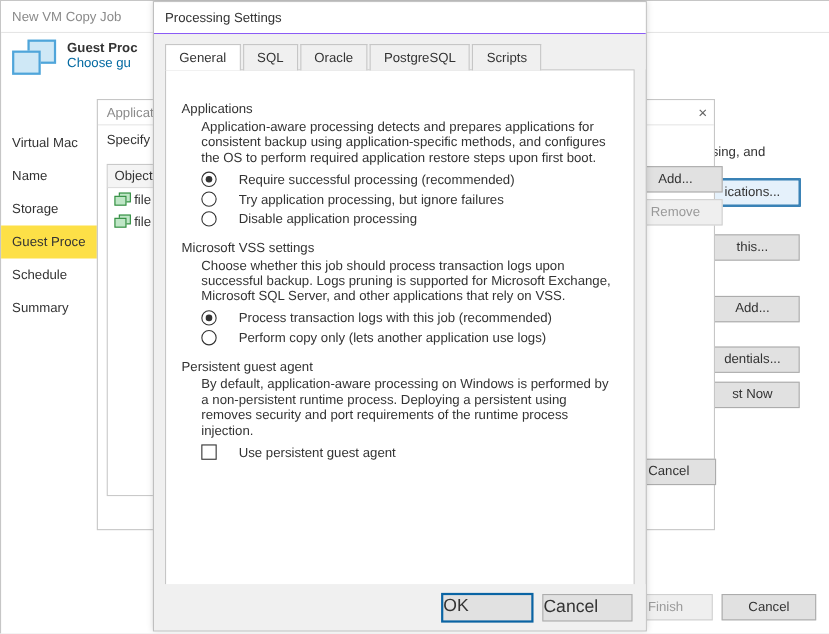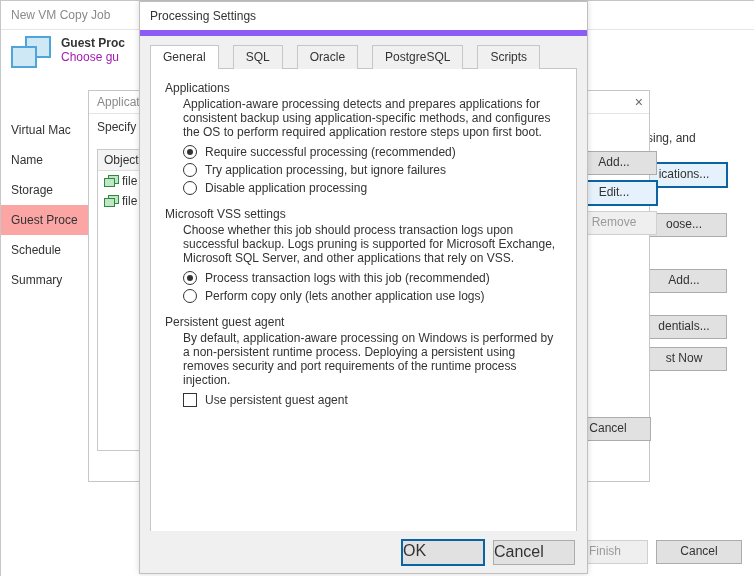--- a/index.html
+++ b/index.html
@@ -6,25 +6,25 @@
   .app{position:relative;width:754px;height:576px;overflow:hidden}
   
   .wizard{position:absolute;left:0;top:0;width:753px;height:575px;border:1px solid #c6c6c6;background:#fff}
   .wizard-title{height:28px;line-height:28px;padding:0 10px;color:#8a8a8a;border-bottom:1px solid #e5e5e5;background:#fff}
   .wizard-head{display:flex;align-items:flex-start;padding:6px 10px 6px 10px}
   .wiz-icon{width:44px;height:36px;position:relative;margin-right:6px;flex-shrink:0}
   .wiz-icon .sq{position:absolute;width:22px;height:18px;border:2px solid #4fa5da;background:#cfe8f6}
   .wiz-icon .sq.a{left:0;top:10px}
   .wiz-icon .sq.b{left:14px;top:0}
   .wiz-head-txt .t{font-weight:bold;font-size:12px}
-  .wiz-head-txt .s{color:#a21caf}
+  .wiz-head-txt .s{color:#0369a1}
   .wiz-body{position:absolute;left:0;top:96px;right:0;bottom:0;display:flex}
   .wiz-nav{width:88px;border-right:0;padding-top:18px}
   .wiz-nav .item{padding:8px 8px 8px 10px;color:#333;white-space:nowrap;overflow:hidden}
-  .wiz-nav .item.active{background:#fca5a5}
+  .wiz-nav .item.active{background:#fde047}
   .wiz-main{flex:1;position:relative}
   
   .right-col{position:absolute;right:28px;width:85px}
   .btn{display:inline-block;min-width:72px;height:22px;line-height:20px;text-align:center;border:1px solid #acacac;background:#e1e1e1;color:#333;font-size:12px;padding:0 6px;cursor:default}
   .btn.focus{outline:1px solid #0a64a4;outline-offset:0;border:1px solid #0a64a4;background:#e5f1fb}
   .btn.disabled{color:#9a9a9a;background:#efefef;border-color:#d0d0d0}
   
   .apps-dialog{position:absolute;left:88px;top:90px;width:560px;height:390px;border:1px solid #c6c6c6;background:#fff}
   .apps-dialog .ad-title{height:22px;line-height:22px;padding:0 8px;color:#8a8a8a;border-bottom:1px solid #e5e5e5}
   .apps-dialog .ad-close{position:absolute;right:6px;top:3px;color:#666;font-size:14px}
@@ -32,28 +32,28 @@
   .obj-list{position:absolute;left:8px;top:58px;width:120px;height:300px;border:1px solid #c9c9c9;background:#fff}
   .obj-list .hdr{background:#f4f4f4;border-bottom:1px solid #ddd;padding:3px 6px}
   .obj-list .row{display:flex;align-items:center;gap:4px;padding:3px 6px}
   .srv-icon{width:14px;height:12px;position:relative}
   .srv-icon .a,.srv-icon .b{position:absolute;width:9px;height:7px;border:1px solid #2e8b3d;background:#bfe6c6}
   .srv-icon .a{left:0;top:3px}
   .srv-icon .b{left:4px;top:0}
   .srv-icon.green .a,.srv-icon.green .b{border-color:#2e8b3d}
   
   .dlg{position:absolute;left:139px;top:1px;width:447px;height:571px;border:1px solid #bfbfbf;background:#f0f0f0;box-shadow:0 0 6px rgba(0,0,0,.15)}
-  .dlg-title{height:28px;line-height:28px;padding:0 10px;background:#fff;color:#333;border-bottom:6px solid #8b5cf6}
-  .tabs{display:flex;align-items:center;gap:12px;padding:8px 10px 0 10px;background:#f0f0f0}
+  .dlg-title{height:28px;line-height:28px;padding:0 10px;background:#fff;color:#333;border-bottom:1px solid #8b5cf6}
+  .tabs{display:flex;align-items:center;gap:0;padding:8px 10px 0 10px;background:#f0f0f0}
   .tab{padding:4px 12px 5px 12px;border:1px solid #c6c6c6;border-bottom:none;background:#f0f0f0;color:#333;margin-right:2px;position:relative;top:1px;cursor:default}
   .tab.active{background:#fff}
   .tab-body{margin:0 10px 0 10px;border:1px solid #c6c6c6;background:#fff;height:472px;padding:12px 14px 6px 14px;overflow:hidden;color:#333}
-  .section-title{margin:0 0 2px 0}
+  .section-title{margin:16px 0 2px 0}
   .section-desc{margin:0 0 6px 18px;color:#333}
-  .radio,.check{display:flex;align-items:flex-end;gap:8px;margin:4px 0 4px 18px}
+  .radio,.check{display:flex;align-items:flex-end;gap:20px;margin:4px 0 4px 18px}
   .radio .r{width:12px;height:12px;border:1px solid #333;border-radius:50%;display:inline-flex;align-items:center;justify-content:center}
   .radio.sel .r::after{content:"";width:6px;height:6px;background:#333;border-radius:50%}
   .check .c{width:12px;height:12px;border:1px solid #333;display:inline-block}
   .dlg-footer{position:absolute;left:0;right:0;bottom:0;height:42px;display:flex;justify-content:flex-end;align-items:center;gap:8px;padding:0 12px;background:#f0f0f0}
   .btn-std{width:80px;height:23px;line-height:21px;text-align:left;border:1px solid #acacac;background:#e1e1e1;font-size:16px;cursor:default}
   .btn-std.primary{border:2px solid #0a64a4;background:#e1e1e1;line-height:19px}
 </style>
 </head>
 <body>
 
@@ -77,21 +77,21 @@
         <div class="item">Name</div>
         <div class="item">Storage</div>
         <div class="item active">Guest Proce</div>
         <div class="item">Schedule</div>
         <div class="item">Summary</div>
       </div>
       <div class="wiz-main">
 
         <div class="right-col" style="top:34px"><span>ssing, and</span></div>
         <div class="right-col" style="top:66px"><span class="btn focus">ications...</span></div>
-        <div class="right-col" style="top:116px"><span class="btn">oose...</span></div>
+        <div class="right-col" style="top:116px"><span class="btn">this...</span></div>
         <div class="right-col" style="top:172px"><span class="btn">Add...</span></div>
         <div class="right-col" style="top:218px"><span class="btn">dentials...</span></div>
         <div class="right-col" style="top:250px"><span class="btn">st Now</span></div>
 
         <div style="position:absolute;right:12px;bottom:12px;display:flex;gap:8px">
           <span class="btn disabled" style="width:72px">Finish</span>
           <span class="btn" style="width:72px">Cancel</span>
         </div>
       </div>
     </div>
@@ -114,21 +114,20 @@
           <span class="srv-icon green">
             <span class="b"></span>
             <span class="a"></span>
           </span>
           <span>file</span>
         </div>
     </div>
 
     <div style="position:absolute;right:-2px;top:60px;display:flex;flex-direction:column;gap:6px;width:80px">
       <span class="btn">Add...</span>
-      <span class="btn focus">Edit...</span>
       <span class="btn disabled">Remove</span>
     </div>
     <div style="position:absolute;right:-2px;bottom:40px"><span class="btn" style="width:72px">Cancel</span></div>
   </div>
 
   <div class="dlg">
     <div class="dlg-title">Processing Settings</div>
     <div class="tabs">
       <div class="tab active">General</div>
       <div class="tab">SQL</div>

